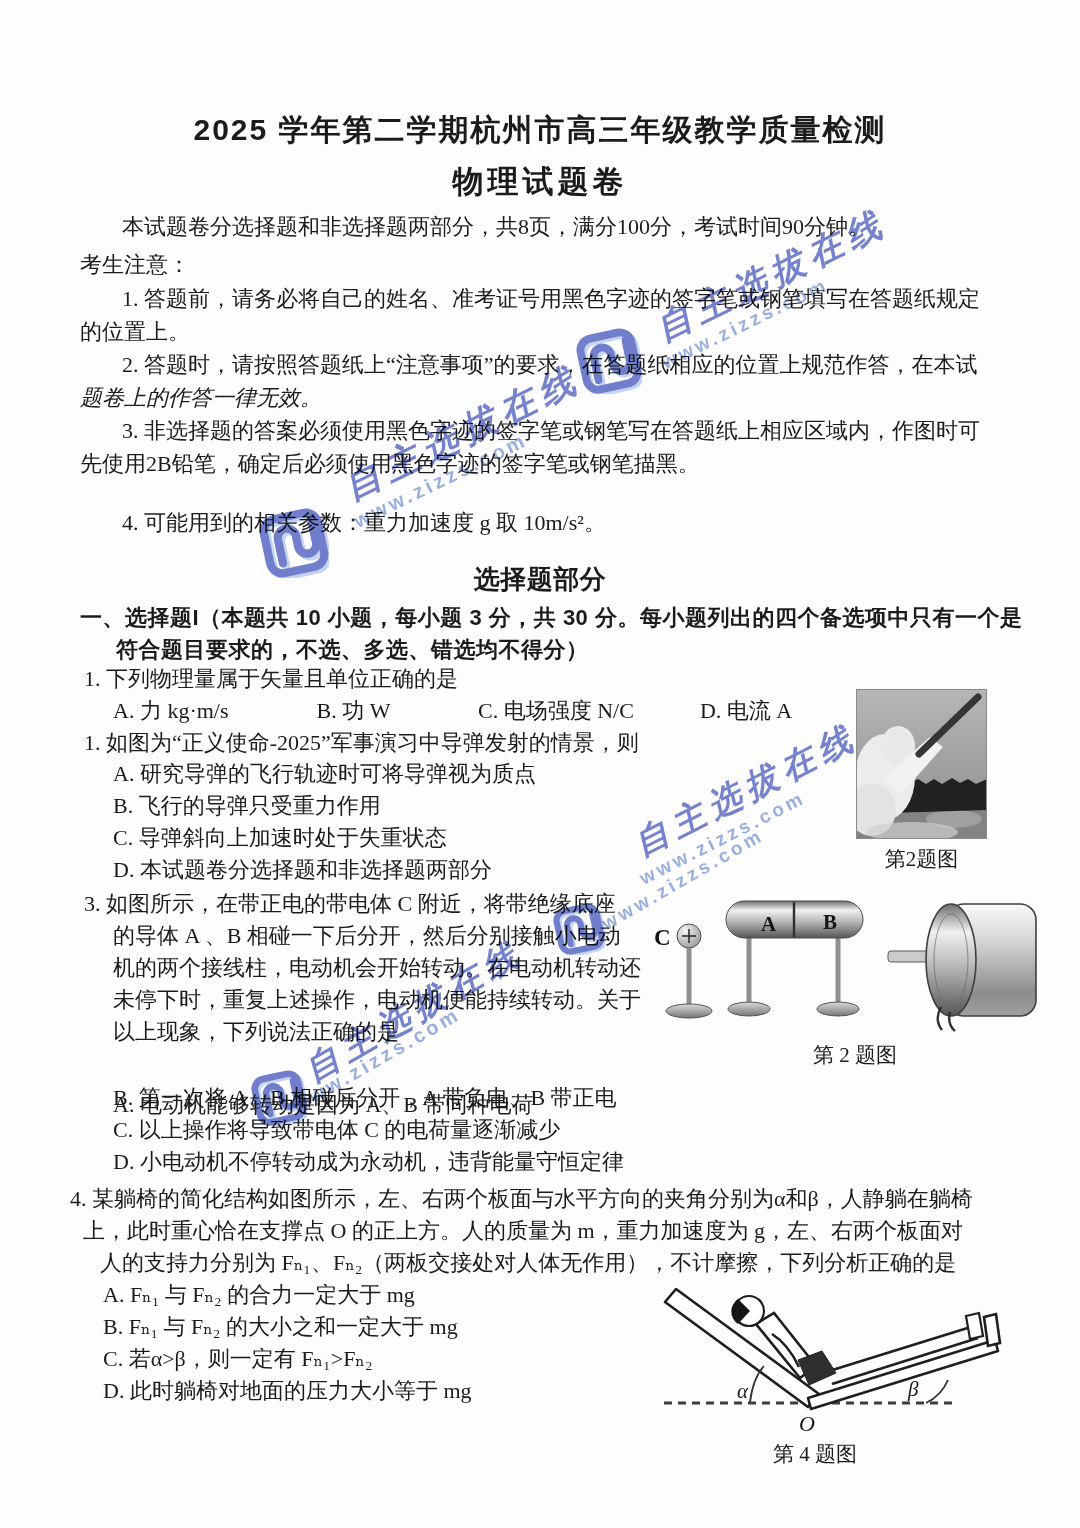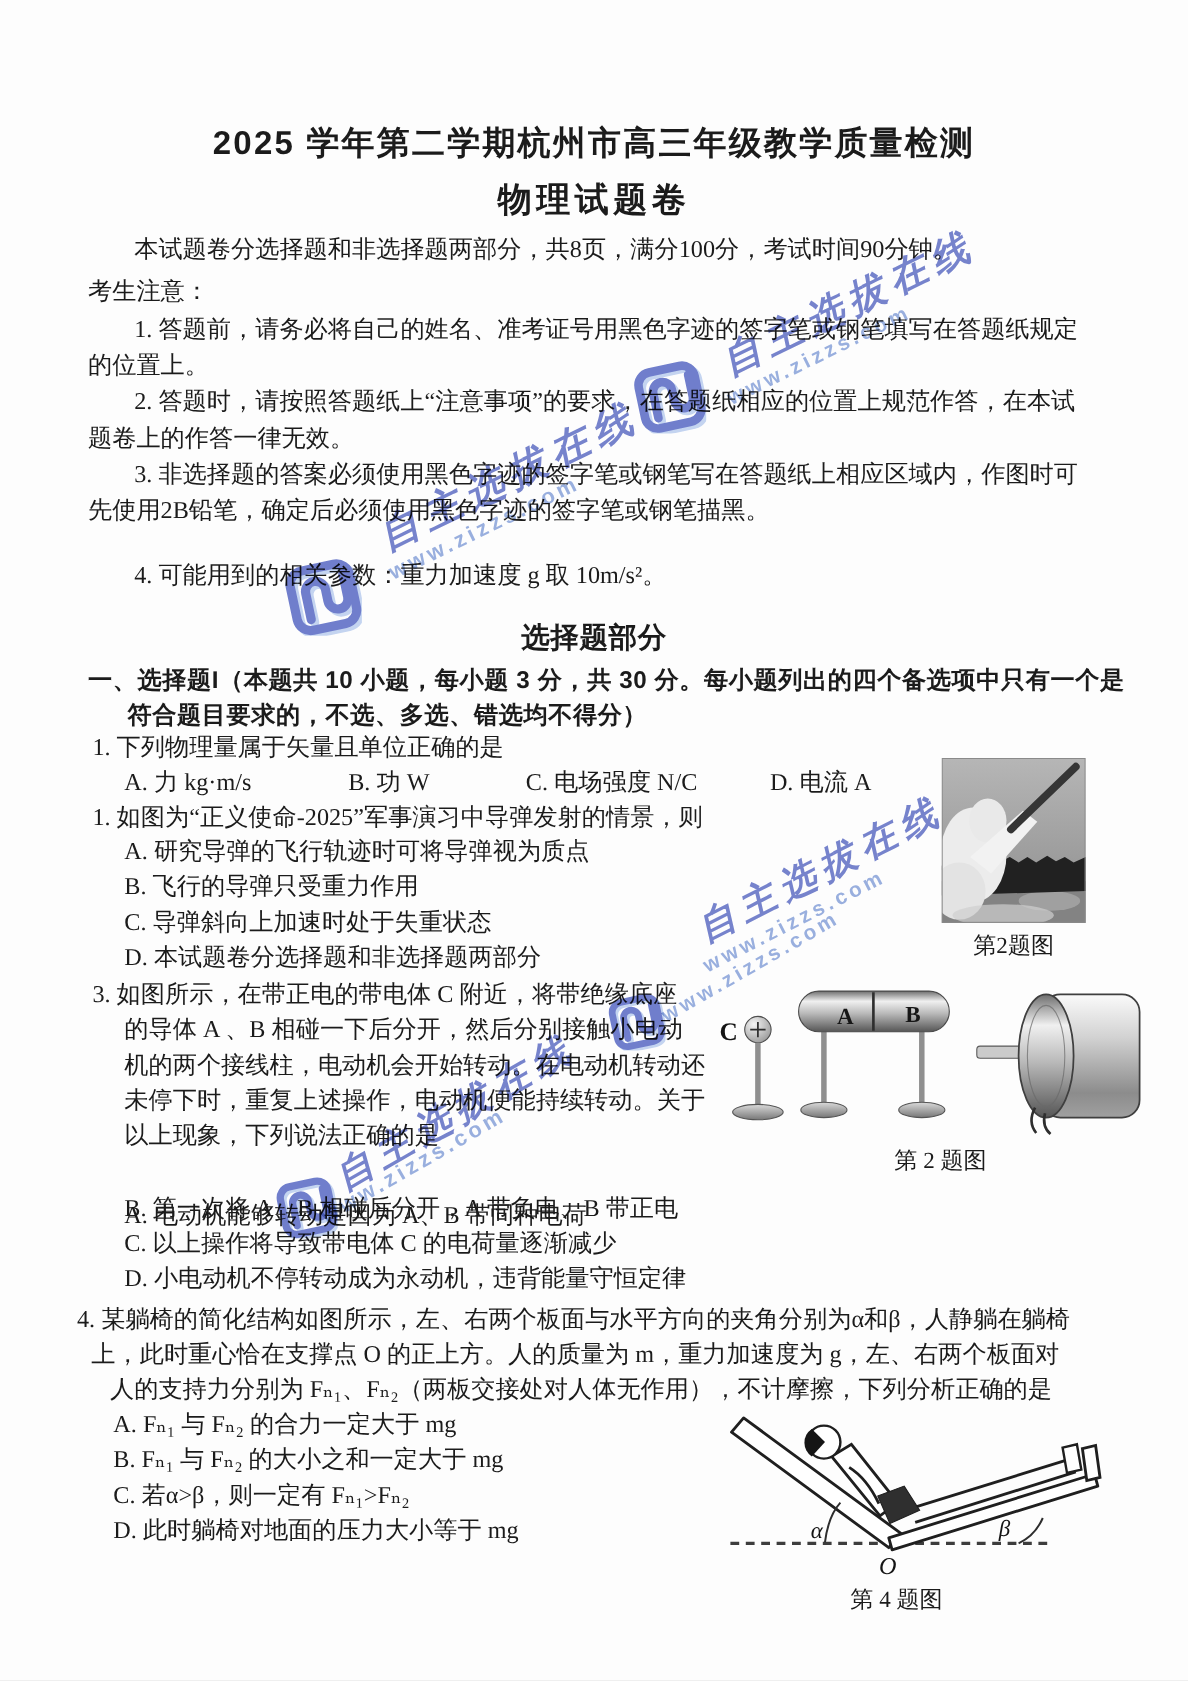--- a/index.html
+++ b/index.html
@@ -52,21 +52,21 @@
 
   <div class="title exam-title">2025 学年第二学期杭州市高三年级教学质量检测</div>
   <div class="title exam-subtitle">物理试题卷</div>
 
   <div id="text-layer">
       <div class="tl" style="left: 122px; top: 214px;">本试题卷分选择题和非选择题两部分，共8页，满分100分，考试时间90分钟。</div>
       <div class="tl" style="left: 80px; top: 252px;">考生注意：</div>
       <div class="tl" style="left: 122px; top: 286px;">1. 答题前，请务必将自己的姓名、准考证号用黑色字迹的签字笔或钢笔填写在答题纸规定</div>
       <div class="tl" style="left: 80px; top: 319px;">的位置上。</div>
       <div class="tl" style="left: 122px; top: 352px;">2. 答题时，请按照答题纸上“注意事项”的要求，在答题纸相应的位置上规范作答，在本试</div>
-      <div class="tl" style="left: 80px; top: 385px;">题卷上的作答一律无效。</div>
+      <div class="tl" style="left: 80px; top: 385px; font-style: italic;">题卷上的作答一律无效。</div>
       <div class="tl" style="left: 122px; top: 418px;">3. 非选择题的答案必须使用黑色字迹的签字笔或钢笔写在答题纸上相应区域内，作图时可</div>
       <div class="tl" style="left: 80px; top: 451px;">先使用2B铅笔，确定后必须使用黑色字迹的签字笔或钢笔描黑。</div>
       <div class="tl" style="left: 122px; top: 484px; margin-top: 26px;">4. 可能用到的相关参数：重力加速度 g 取 10m/s²。</div>
       <div class="tl b center" style="top: 564px; font-size: 26px;">选择题部分</div>
       <div class="tl b" style="left: 80px; top: 605px;">一、选择题I（本题共 10 小题，每小题 3 分，共 30 分。每小题列出的四个备选项中只有一个是</div>
       <div class="tl b" style="left: 116px; top: 637px;">符合题目要求的，不选、多选、错选均不得分）</div>
       <div class="tl" style="left: 84px; top: 666px;">1. 下列物理量属于矢量且单位正确的是</div>
       <div class="tl" style="left: 113px; top: 698px;">A. 力 kg·m/s　　　　B. 功 W　　　　C. 电场强度 N/C　　　D. 电流 A</div>
       <div class="tl" style="left: 84px; top: 730px;">1. 如图为“正义使命-2025”军事演习中导弹发射的情景，则</div>
       <div class="tl" style="left: 113px; top: 761px;">A. 研究导弹的飞行轨迹时可将导弹视为质点</div>

